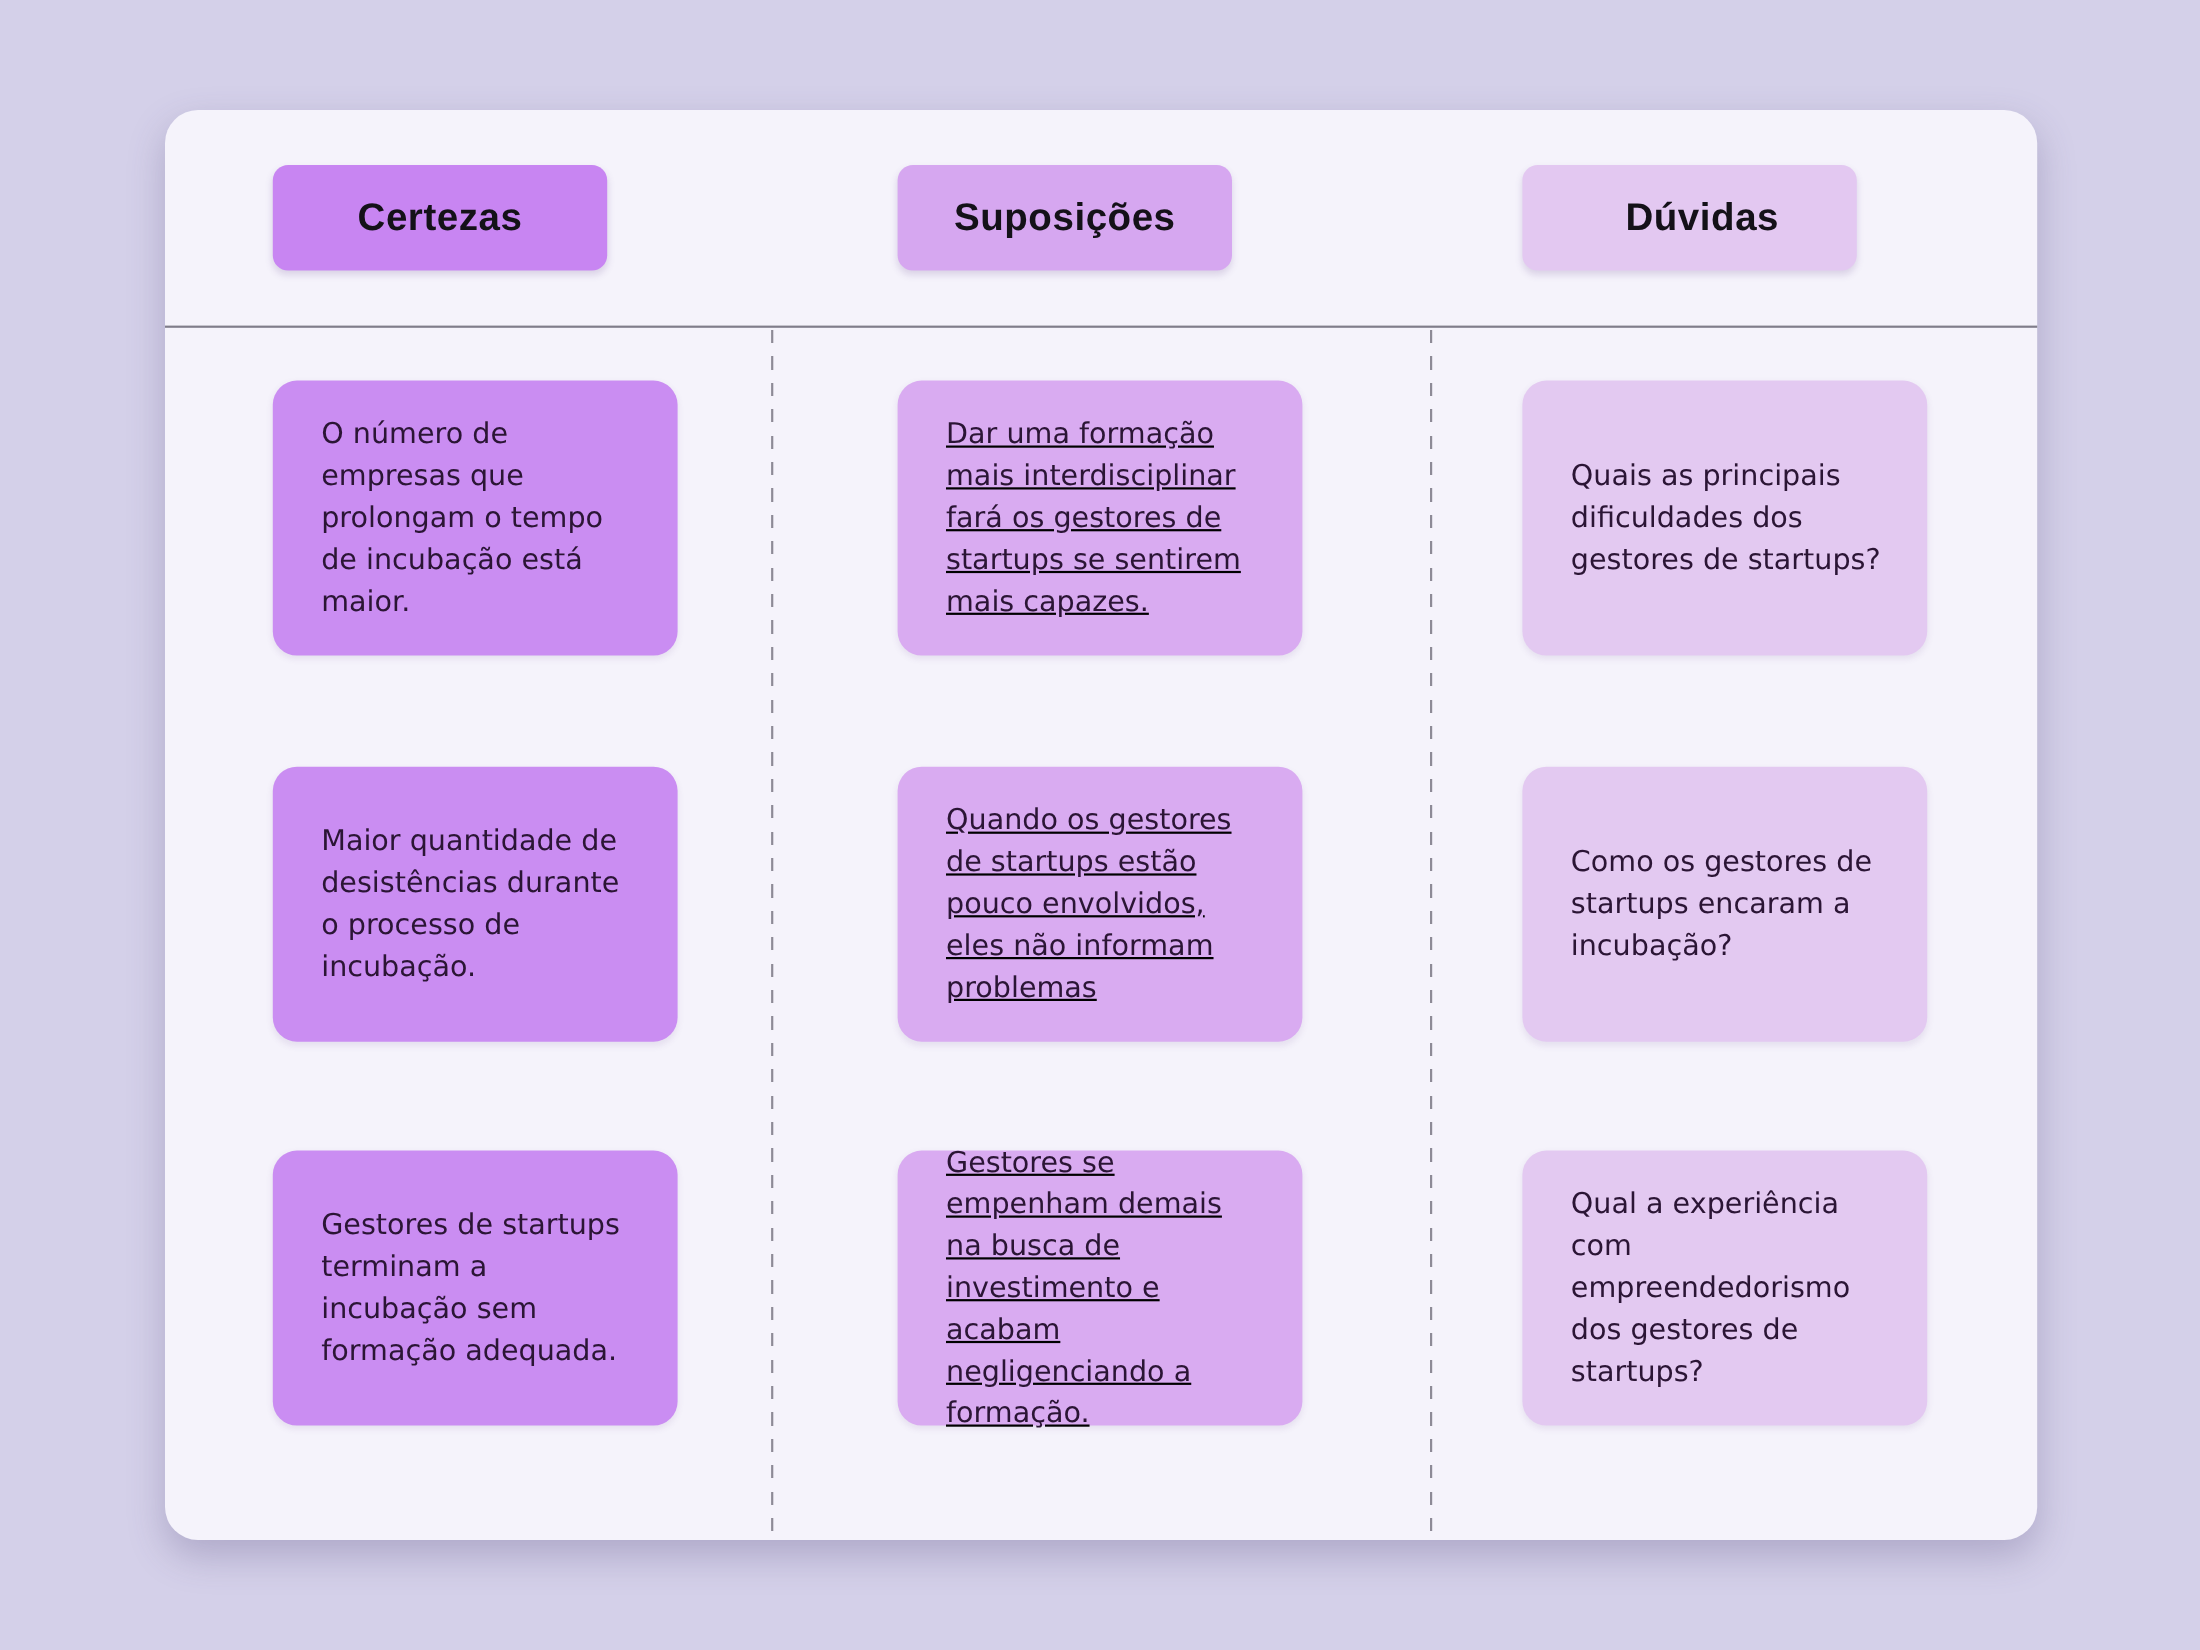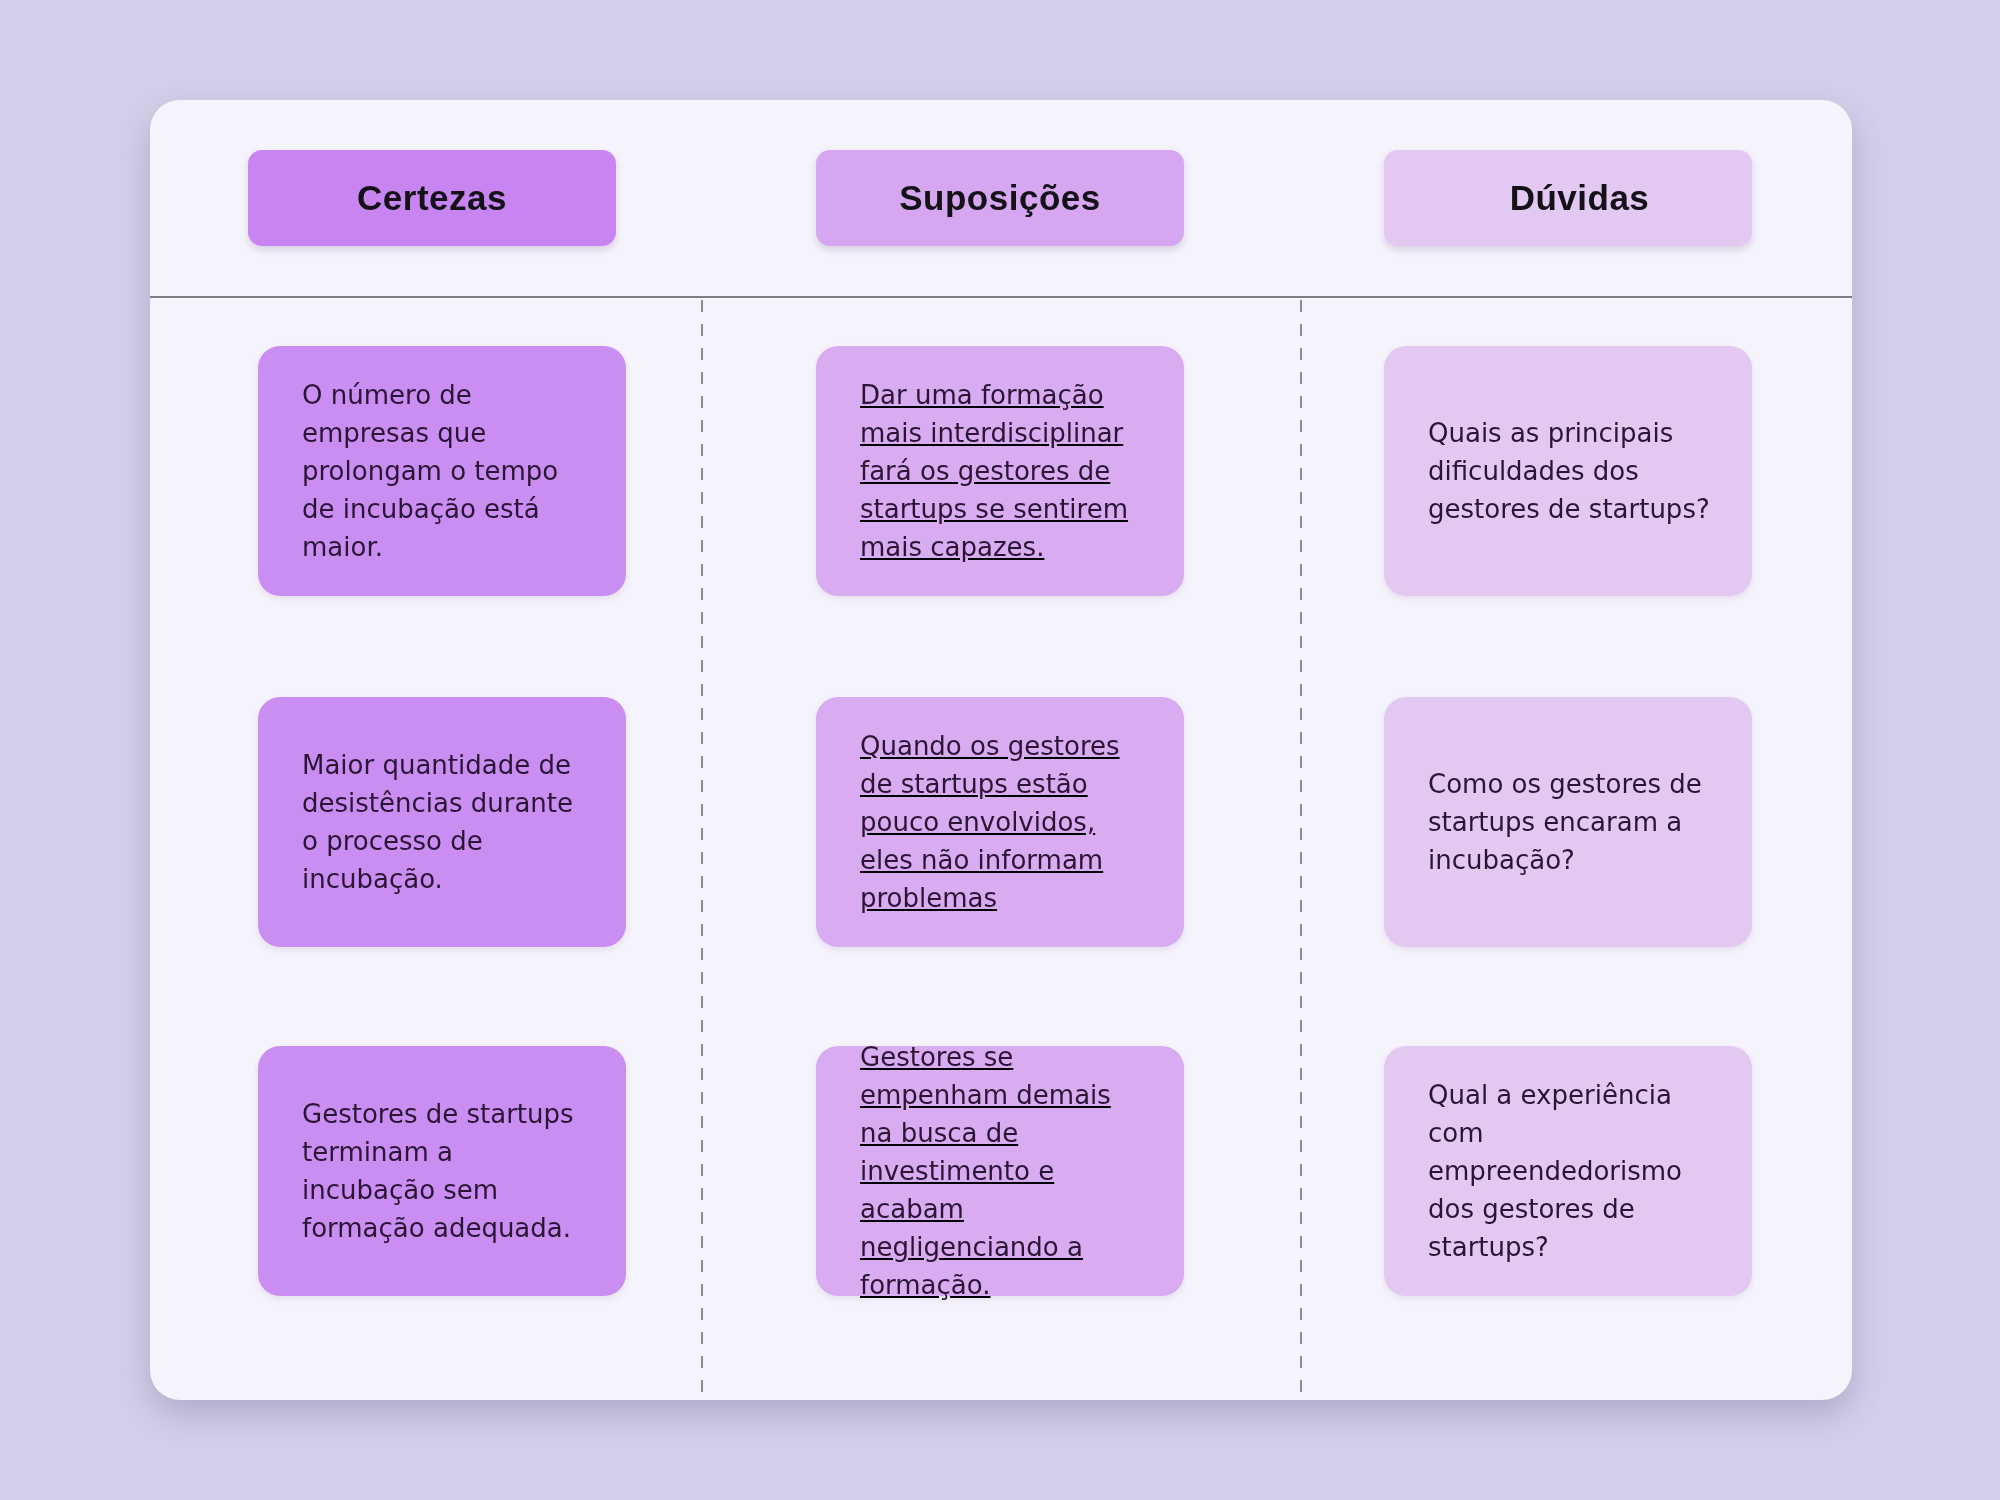--- a/index.html
+++ b/index.html
@@ -20,21 +20,21 @@
     top: 100px;
     width: 1702px;
     height: 1300px;
     background: #f5f3fb;
     border-radius: 30px;
     box-shadow: 0 14px 34px rgba(78, 70, 120, 0.28);
   }
   .col-header {
     position: absolute;
     top: 50px;
-    width: 368px;
+    width: 304px;
     height: 96px;
     border-radius: 14px;
     display: flex;
     align-items: center;
     justify-content: center;
     box-shadow: 0 4px 7px rgba(96, 60, 140, 0.18);
   }
   .col-header span {
     font-family: "Liberation Sans", sans-serif;
     font-weight: 700;
@@ -76,21 +76,21 @@
     display: flex;
     align-items: center;
     padding: 24px 38px 24px 44px;
     box-shadow: 0 3px 6px rgba(96, 60, 140, 0.10);
   }
   .card p {
     font-size: 26px;
     line-height: 38px;
     color: #2b1535;
   }
-  .col-x1 { left: 108px; }
+  .col-x1 { left: 98px; }
   .col-x2 { left: 666px; text-decoration: underline; }
   .col-x3 { left: 1234px; }
   .row-y1 { top: 246px; }
   .row-y2 { top: 597px; }
   .row-y3 { top: 946px; }
 </style>
 </head>
 <body>
 
 <div class="page">

